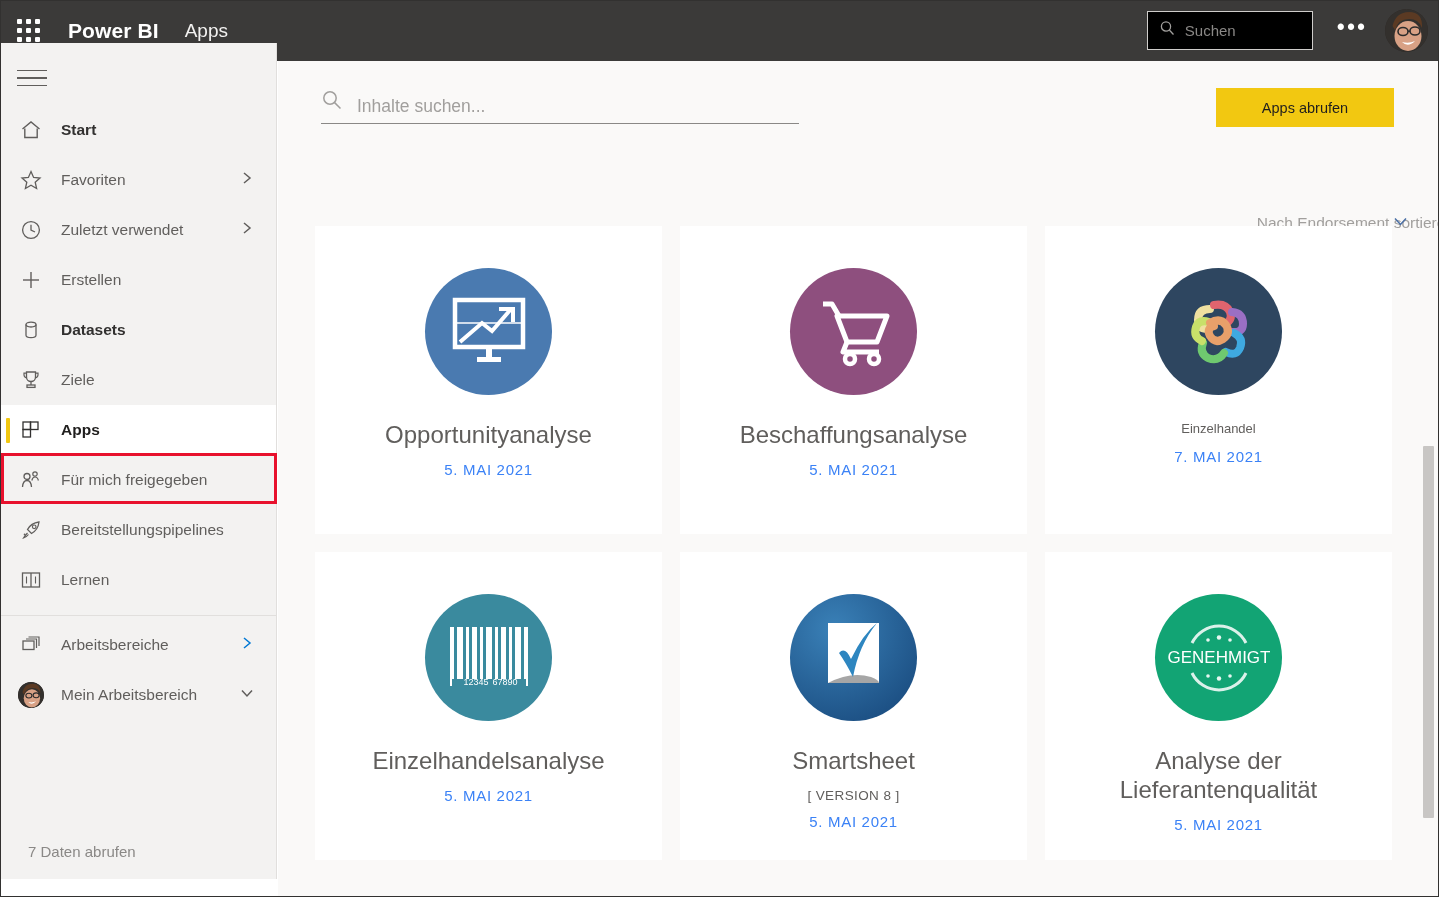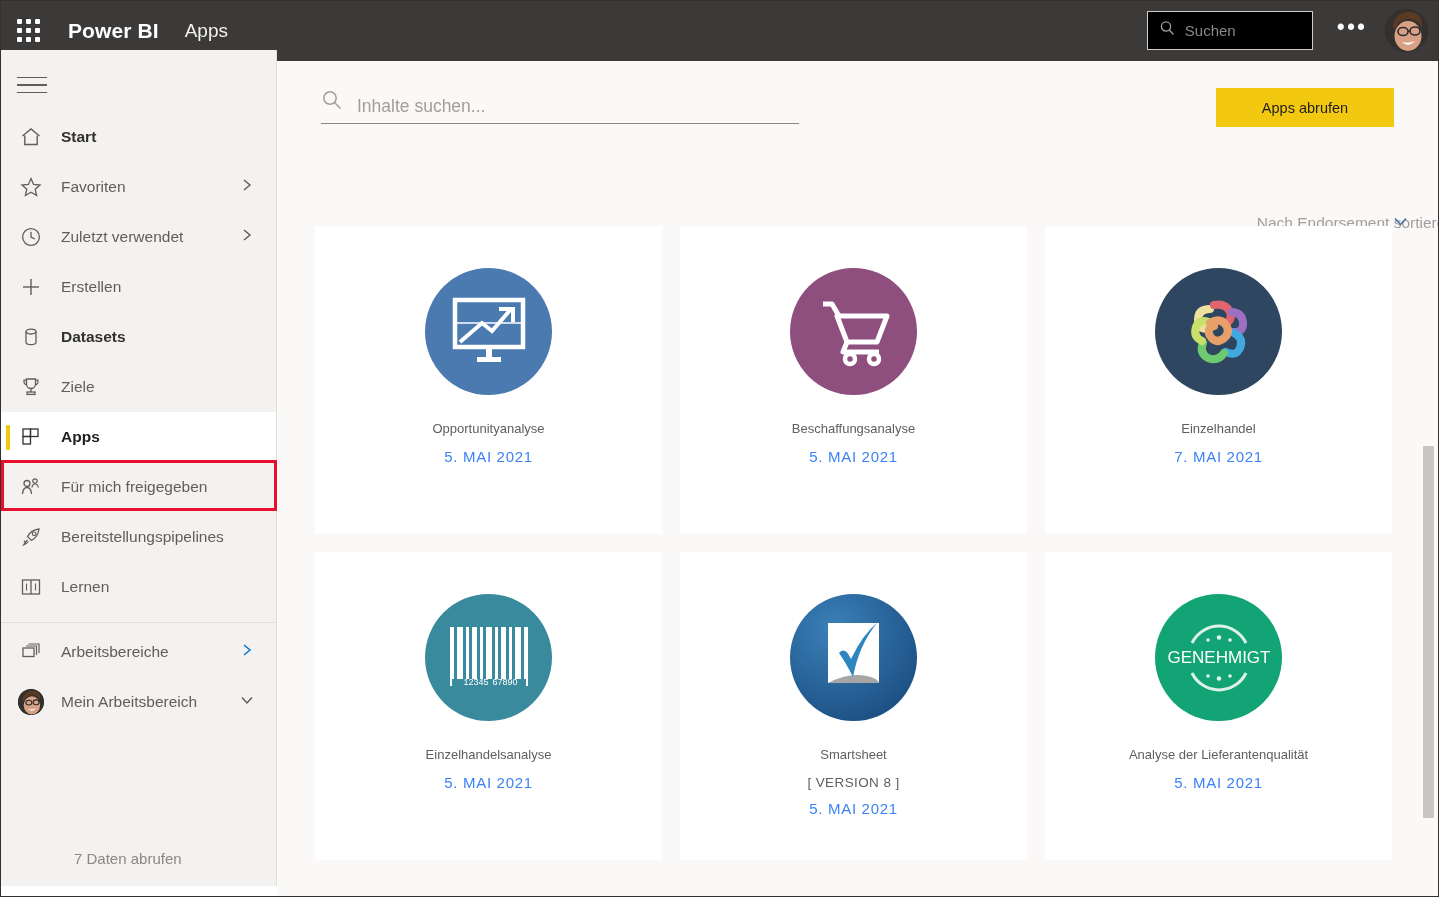--- a/index.html
+++ b/index.html
@@ -54,21 +54,21 @@
   }
   .avatar {
     width: 43px; height: 43px; border-radius: 50%;
     overflow: hidden; position: relative; cursor: pointer;
     background: #2f2b28;
   }
   .avatar svg { display: block; }
 
   
   .sidebar {
-    position: absolute; top: 50px; left: 0;
+    position: absolute; top: 43px; left: 0;
     width: 277px; height: 836px;
     background: #f3f2f1;
     border-right: 1px solid #e1dfdd;
   }
   .hamburger {
     width: 34px; height: 26px; margin: 22px 0 0 17px;
     display: flex; flex-direction: column; justify-content: center;
     gap: 6px; cursor: pointer;
   }
   .hamburger span { display:block; height: 1.6px; background: #605e5c; width: 30px; }
@@ -98,21 +98,21 @@
     position: absolute; left: 1px; top: 410px;
     width: 276px; height: 51px;
     border: 3px solid #e8112d; pointer-events: none;
   }
   .nav-divider {
     height: 1px; background: #e1dfdd; margin: 10px 0 4px 0;
   }
   .sidebar-foot {
     position: absolute; bottom: 0; left: 0; width: 277px;
     height: 56px; display: flex; align-items: center;
-    padding-left: 28px; color: #8a8886; font-size: 15px; cursor: pointer; margin-left: 46px;
+    padding-left: 28px; color: #8a8886; font-size: 15px; cursor: pointer;
   }
   .mini-avatar { width: 26px; height: 26px; border-radius: 50%; overflow: hidden; background: #2f2b28; }
 
   
   .main {
     position: absolute; top: 61px; left: 278px;
     width: 1161px; height: 836px;
     background: #faf9f8; overflow: hidden;
   }
   .main-head { position: relative; height: 165px; }
@@ -149,21 +149,21 @@
     background: #ffffff; height: 308px;
     display: flex; flex-direction: column; align-items: center;
     padding-top: 42px; cursor: pointer;
   }
   .card .circle {
     width: 127px; height: 127px; border-radius: 50%;
     display: flex; align-items: center; justify-content: center;
     position: relative; overflow: hidden; flex: none;
   }
   .card .ctitle {
-    margin-top: 26px; color: #605e5c; font-size: 13px;
+    margin-top: 26px; color: #605e5c; font-size: 24px;
     text-align: center; line-height: 1.2; padding: 0 10px;
   }
   .card .ctitle.small { font-size: 13px; }
   .card .cversion {
     margin-top: 12px; color: #605e5c; font-size: 13.5px;
     letter-spacing: 0.4px;
   }
   .card .cdate {
     margin-top: 11px; color: #3b82f6; font-size: 15px;
     letter-spacing: 0.7px;

